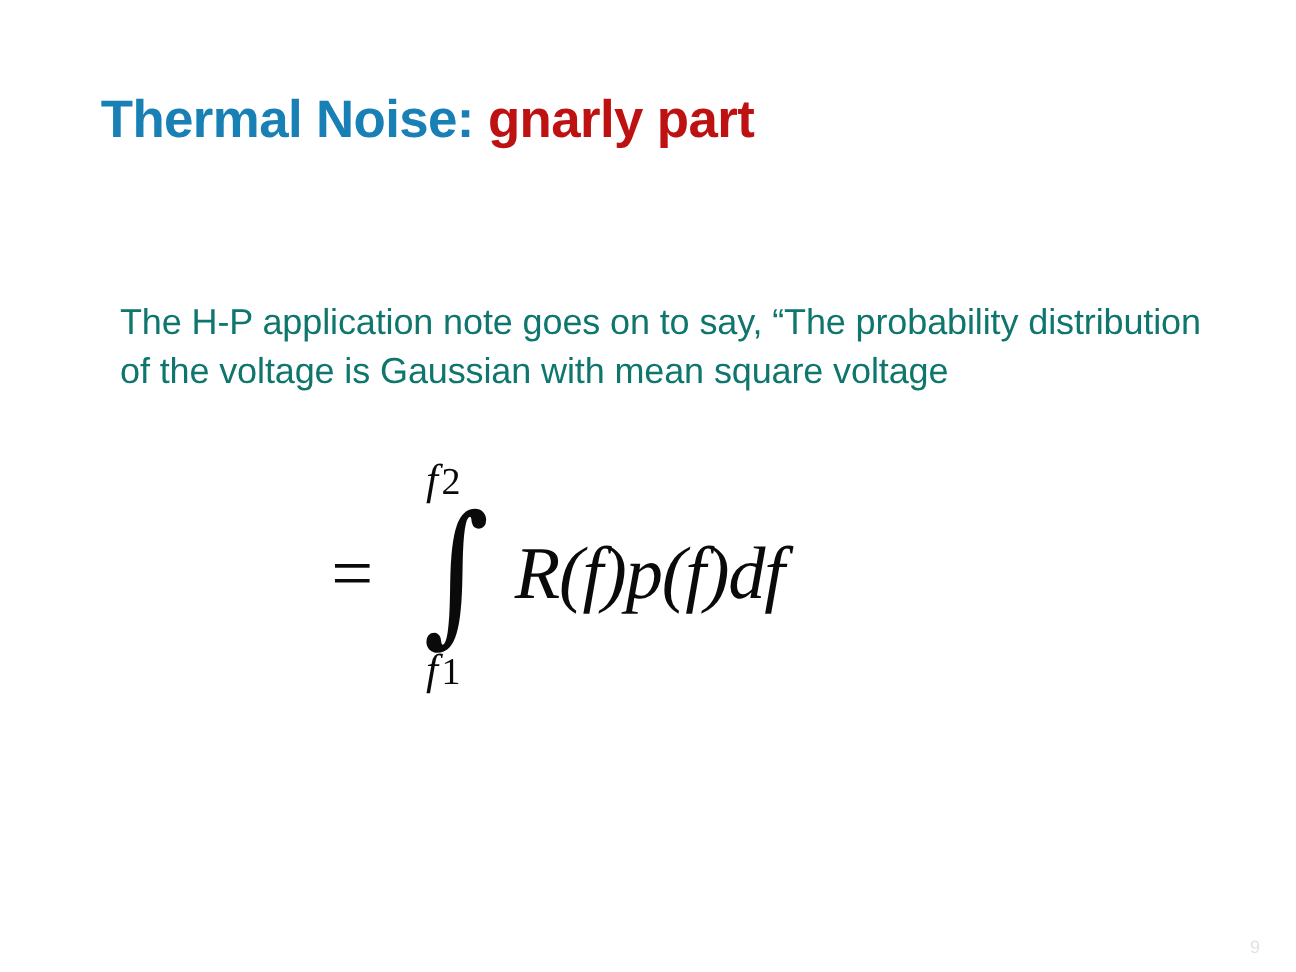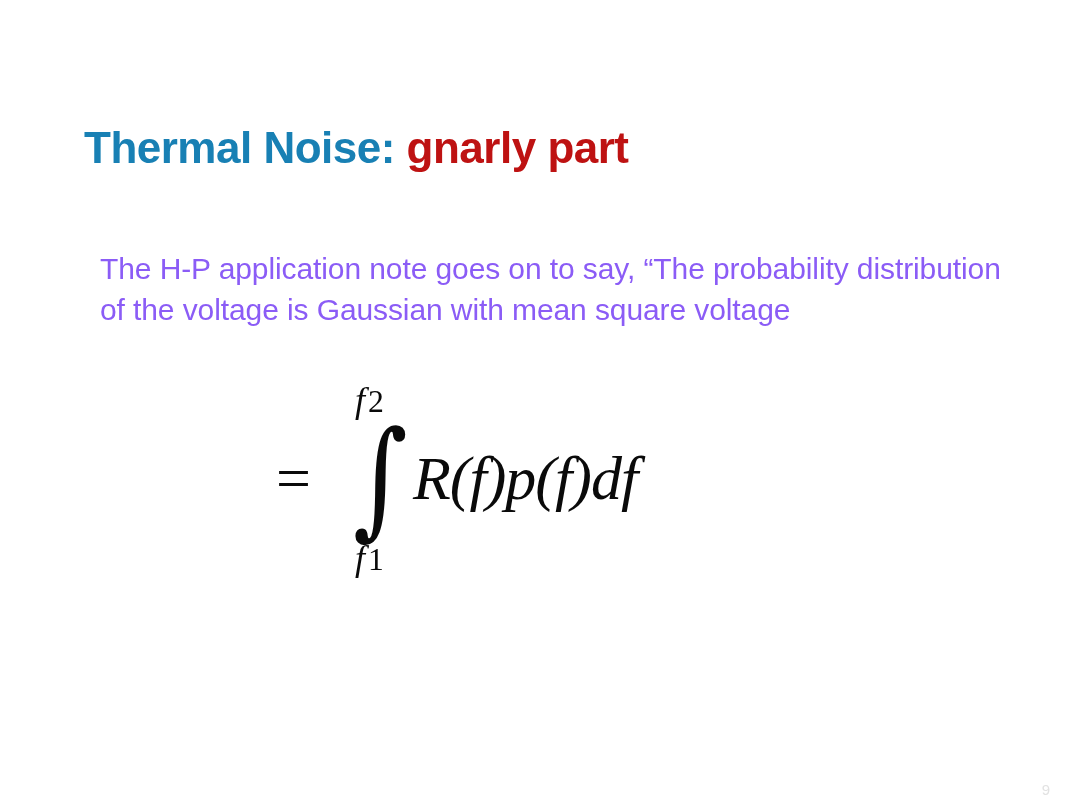--- a/index.html
+++ b/index.html
@@ -27,34 +27,33 @@
   #slide-title {
     position: absolute;
     left: 84px;
     top: 76px;
     width: 930px;
     font-size: 44px;
     font-weight: bold;
     line-height: 1.08;
     letter-spacing: -0.5px;
     white-space: nowrap;
-    margin-top: 48px;
   }
   .title-main  { color: #1880B4; }
   .title-accent{ color: #BE1212; }
 
   
   #body-text {
     position: absolute;
     left: 100px;
     top: 248px;
     width: 912px;
     font-size: 30px;
     line-height: 1.38;
-    color: #8b5cf6;
+    color: #0f766e;
     text-align: left;
     letter-spacing: -0.1px;
   }
 
   
   #equation {
     position: absolute;
     left: 262px;
     top: 382px;
     width: 560px;
@@ -122,21 +121,21 @@
   }
   .eq-limit-upper { top: -50px; }
   .eq-limit-lower { bottom: -52px; }
   .eq-limit .lim-num {
     font-style: normal;
     font-size: 0.88em;
     margin-left: 3px;
   }
   .eq-integrand {
     font-style: italic;
-    margin-left: 4px;
+    margin-left: 20px;
     letter-spacing: -1px;
   }
 
   
   #page-number {
     position: absolute;
     right: 30px;
     bottom: 12px;
     font-size: 15px;
     color: #e2e2e2;

